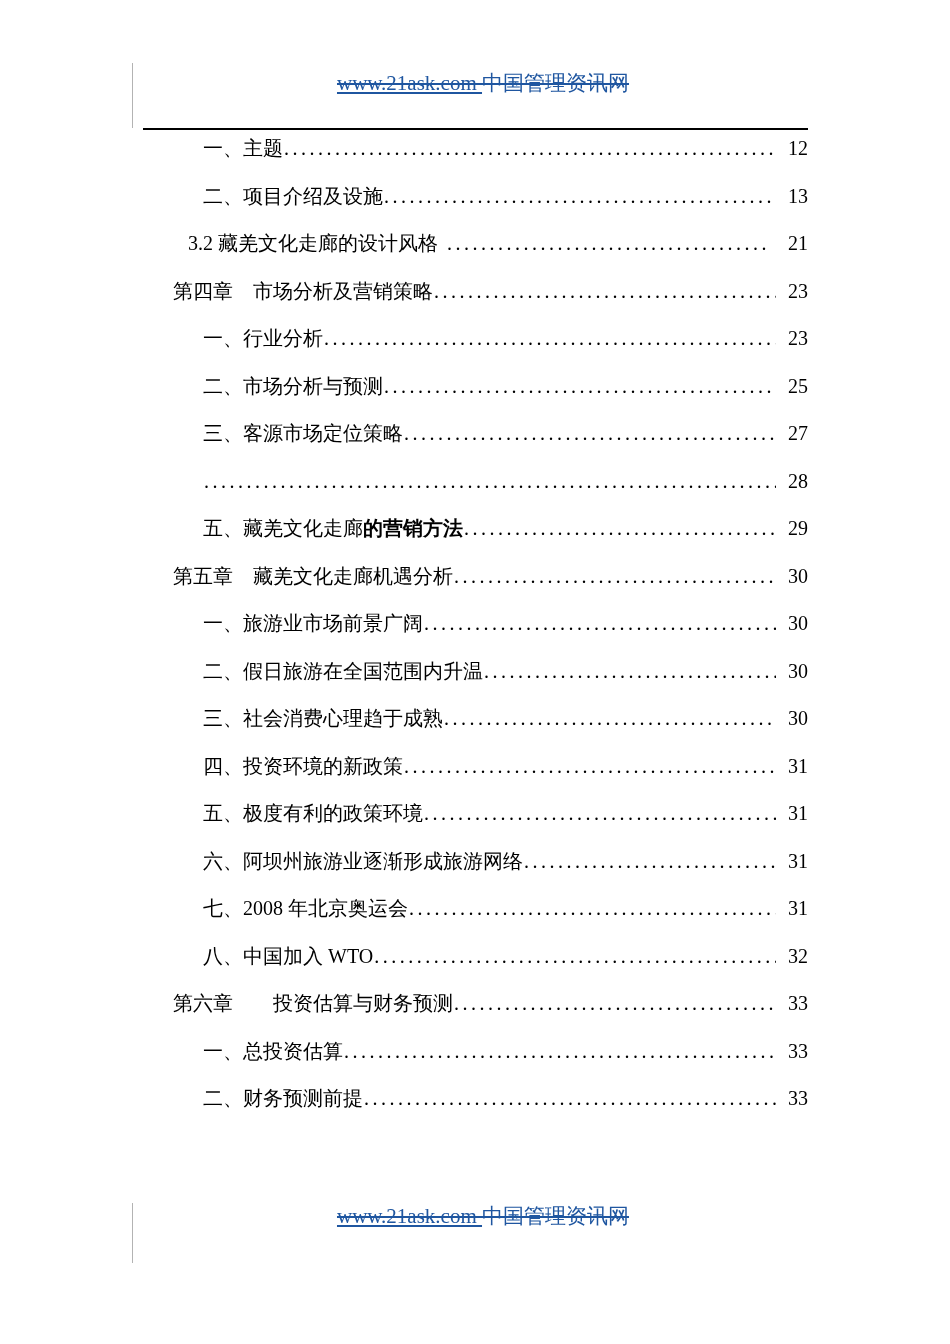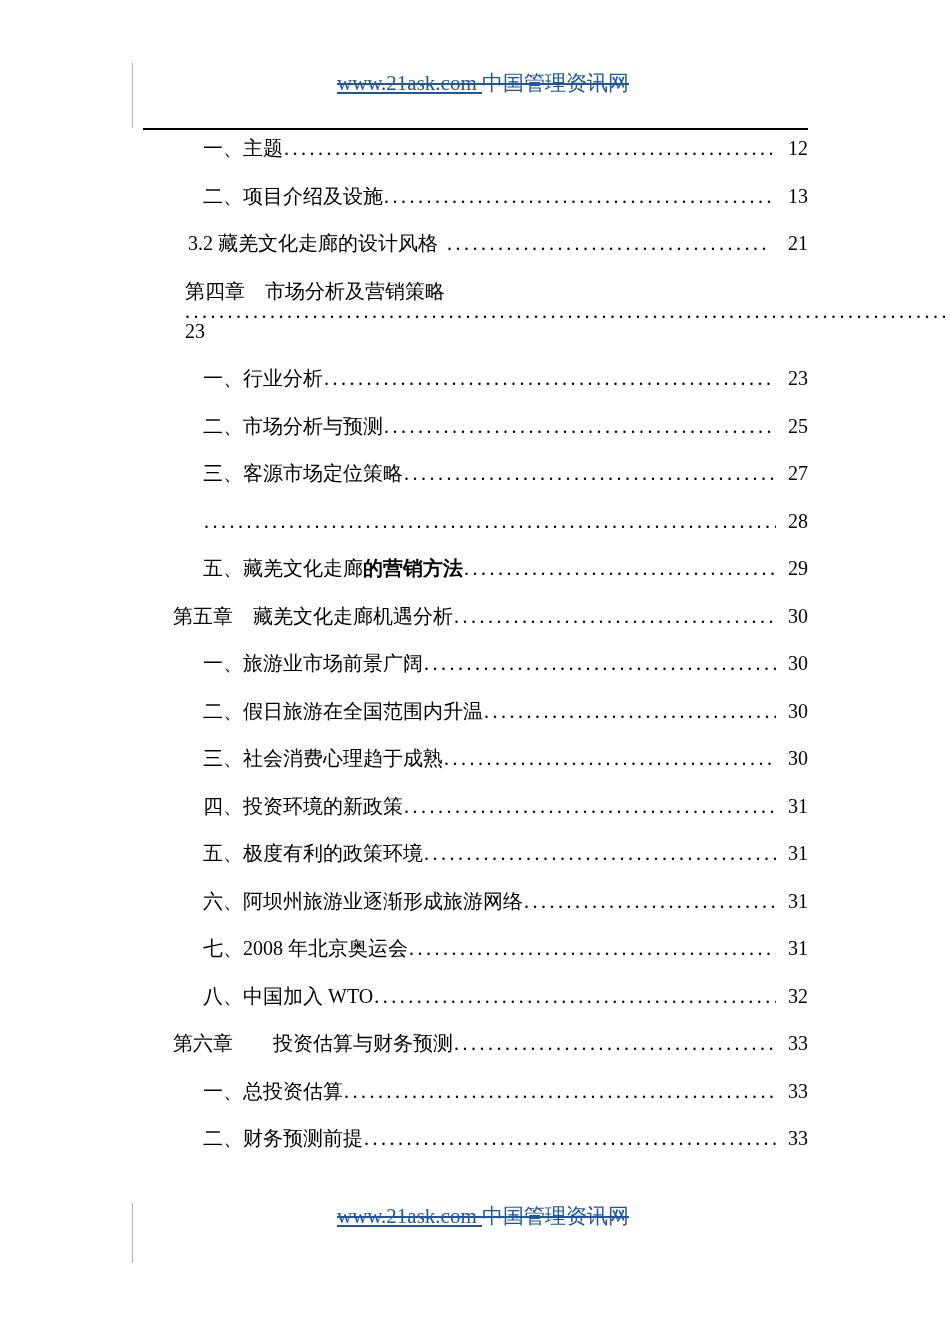--- a/index.html
+++ b/index.html
@@ -61,21 +61,21 @@
       <div class="toc-row sub">
     <span class="toc-label"><span>二、项目介绍及设施</span></span>
     <span class="toc-dots">............................................................................................................................................................................................................................................................................................................</span>
     <span class="toc-page">13</span>
   </div>
       <div class="toc-row decimal">
     <span class="toc-label"><span>3.2 藏羌文化走廊的设计风格</span></span>
     <span class="toc-dots">............................................................................................................................................................................................................................................................................................................</span>
     <span class="toc-page">21</span>
   </div>
-      <div class="toc-row chapter" style="margin-top: 5px; flex-direction: column;">
+      <div class="toc-row chapter" style="margin-top: 5px;">
     <span class="toc-label"><span>第四章　市场分析及营销策略</span></span>
     <span class="toc-dots">............................................................................................................................................................................................................................................................................................................</span>
     <span class="toc-page">23</span>
   </div>
       <div class="toc-row sub">
     <span class="toc-label"><span>一、行业分析</span></span>
     <span class="toc-dots">............................................................................................................................................................................................................................................................................................................</span>
     <span class="toc-page">23</span>
   </div>
       <div class="toc-row sub">

